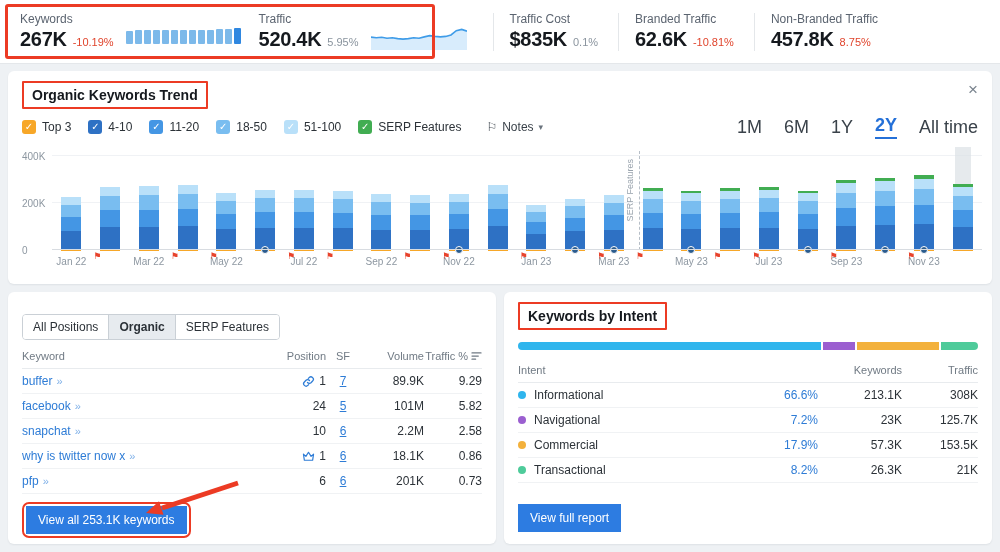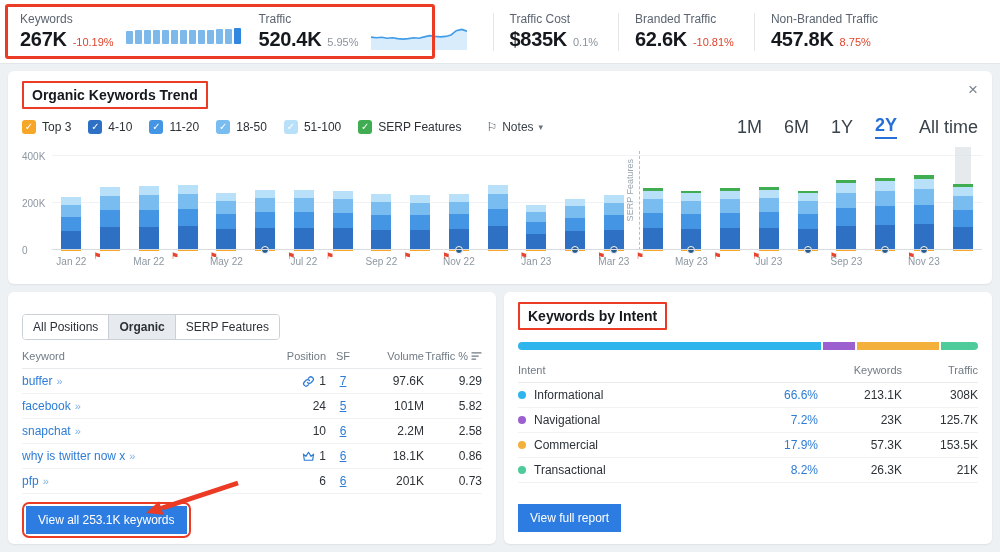--- a/index.html
+++ b/index.html
@@ -504,21 +504,21 @@
           <a class="kw-link">buffer</a>
           <span class="chev">»</span>
         </div>
         <div class="c-pos">
           <svg class="pos-ic" viewBox="0 0 24 24">
             <path d="M10.2 13.8a4.5 4.5 0 0 0 6.4.4l3-3a4.5 4.5 0 0 0-6.4-6.4l-1.5 1.5M13.8 10.2a4.5 4.5 0 0 0-6.4-.4l-3 3a4.5 4.5 0 0 0 6.4 6.4l1.5-1.5" fill="none" stroke="#2e7cd6" stroke-width="2.4" stroke-linecap="round"></path>
           </svg>
           <span>1</span>
         </div>
         <div class="c-sf"><a class="sf-link">7</a></div>
-        <div class="c-vol">97.6K</div>
+        <div class="c-vol">89.9K</div>
         <div class="c-tp">9.29</div>
       </div>
       <div class="tk-row">
         <div class="c-kw">
           <a class="kw-link">facebook</a>
           <span class="chev">»</span>
         </div>
         <div class="c-pos">
           <span>24</span>
         </div>

